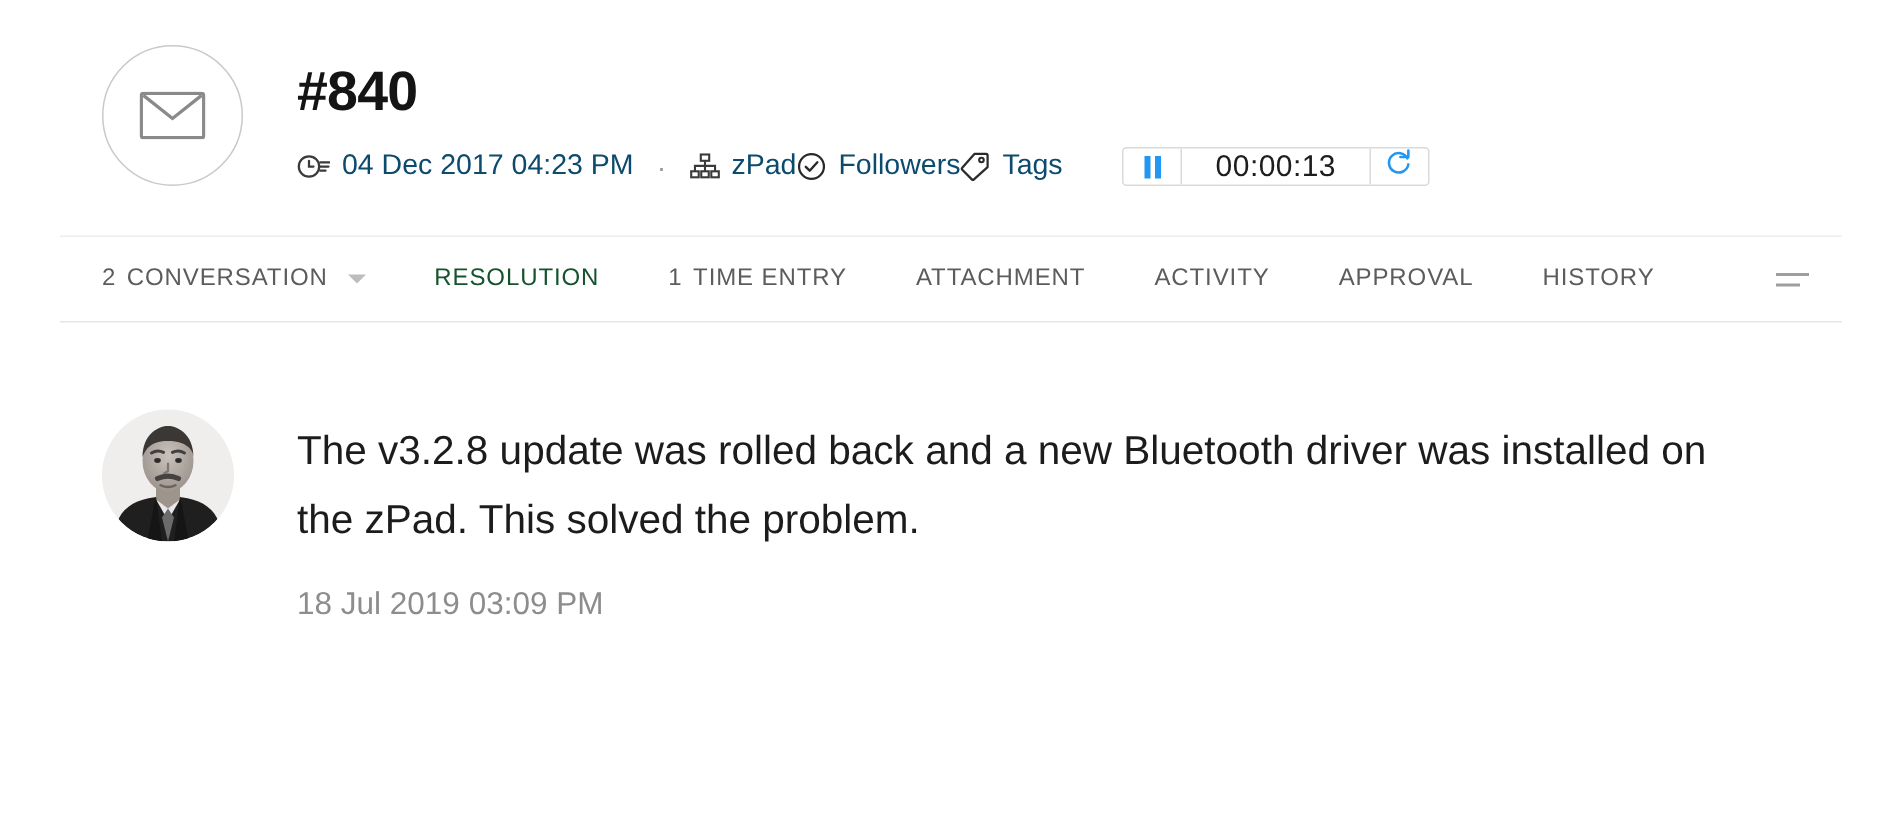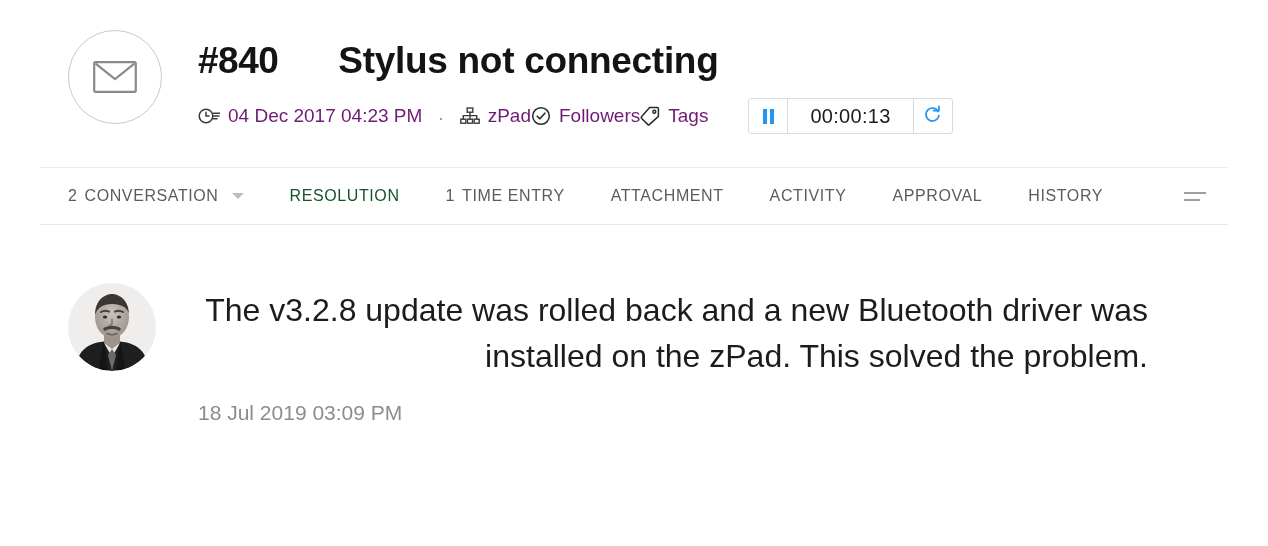--- a/index.html
+++ b/index.html
@@ -64,21 +64,21 @@
   .meta-row {
     display: flex;
     align-items: center;
     margin-top: 16px;
     white-space: nowrap;
   }
   .meta-item {
     display: flex;
     align-items: center;
     font-size: 19px;
-    color: #701a75;
+    color: #0c4a6e;
   }
   .meta-item .mi-icon {
     display: inline-flex;
     align-items: center;
     justify-content: center;
     margin-right: 8px;
   }
   .meta-date { margin-right: 0; }
   .meta-sep {
     color: #9a9a9a;
@@ -90,21 +90,21 @@
   .meta-asset { }
   .meta-followers { }
   .meta-tags { margin-right: 40px; }
 
   
   .timer {
     display: flex;
     align-items: stretch;
     border: 1px solid #dadada;
     border-radius: 3px;
-    height: 36px;
+    height: 26px;
     box-sizing: border-box;
     background: #fff;
   }
   .timer-btn {
     width: 38px;
     display: flex;
     align-items: center;
     justify-content: center;
     cursor: pointer;
   }
@@ -197,25 +197,24 @@
     background: #f3f3f3;
   }
   .user-avatar svg { display: block; }
 
   .message-body {
     margin-left: 42px;
     padding-top: 4px;
     max-width: 950px;
   }
   .message-text {
-    font-size: 32px;
+    font-size: 27px;
     line-height: 46px;
     color: #1c1c1c;
     margin: 0;
-    text-align: right;
   }
   .message-time {
     font-size: 21px;
     color: #8d8d8d;
     margin-top: 22px;
   }
 </style>
 </head>
 <body>
 
@@ -227,21 +226,20 @@
         <rect x="1.2" y="1.2" width="41.6" height="29.6" rx="1.5" fill="none" stroke="#8a8a8a" stroke-width="2.2"></rect>
         <path d="M2.6 2.6 L22 18 L41.4 2.6" fill="none" stroke="#8a8a8a" stroke-width="2.2"></path>
       </svg>
     </span>
   </div>
 
   <div class="header-main">
 
     <div class="title-row">
       <span class="ticket-id">#840</span>
-      <span class="ticket-title">Stylus not connecting</span>
     </div>
 
     <div class="meta-row">
 
       <div class="meta-item meta-date">
         <span class="mi-icon">
           <svg width="22" height="18" viewBox="0 0 22 18">
             <circle cx="8" cy="9" r="6.8" fill="none" stroke="#3a3a3a" stroke-width="1.5"></circle>
             <path d="M8 5.2 V9 H11" fill="none" stroke="#3a3a3a" stroke-width="1.5" stroke-linecap="round"></path>
             <path d="M15.5 6.2 H21.5 M15.5 9 H21 M15.5 11.8 H19" stroke="#3a3a3a" stroke-width="1.5" stroke-linecap="round"></path>

